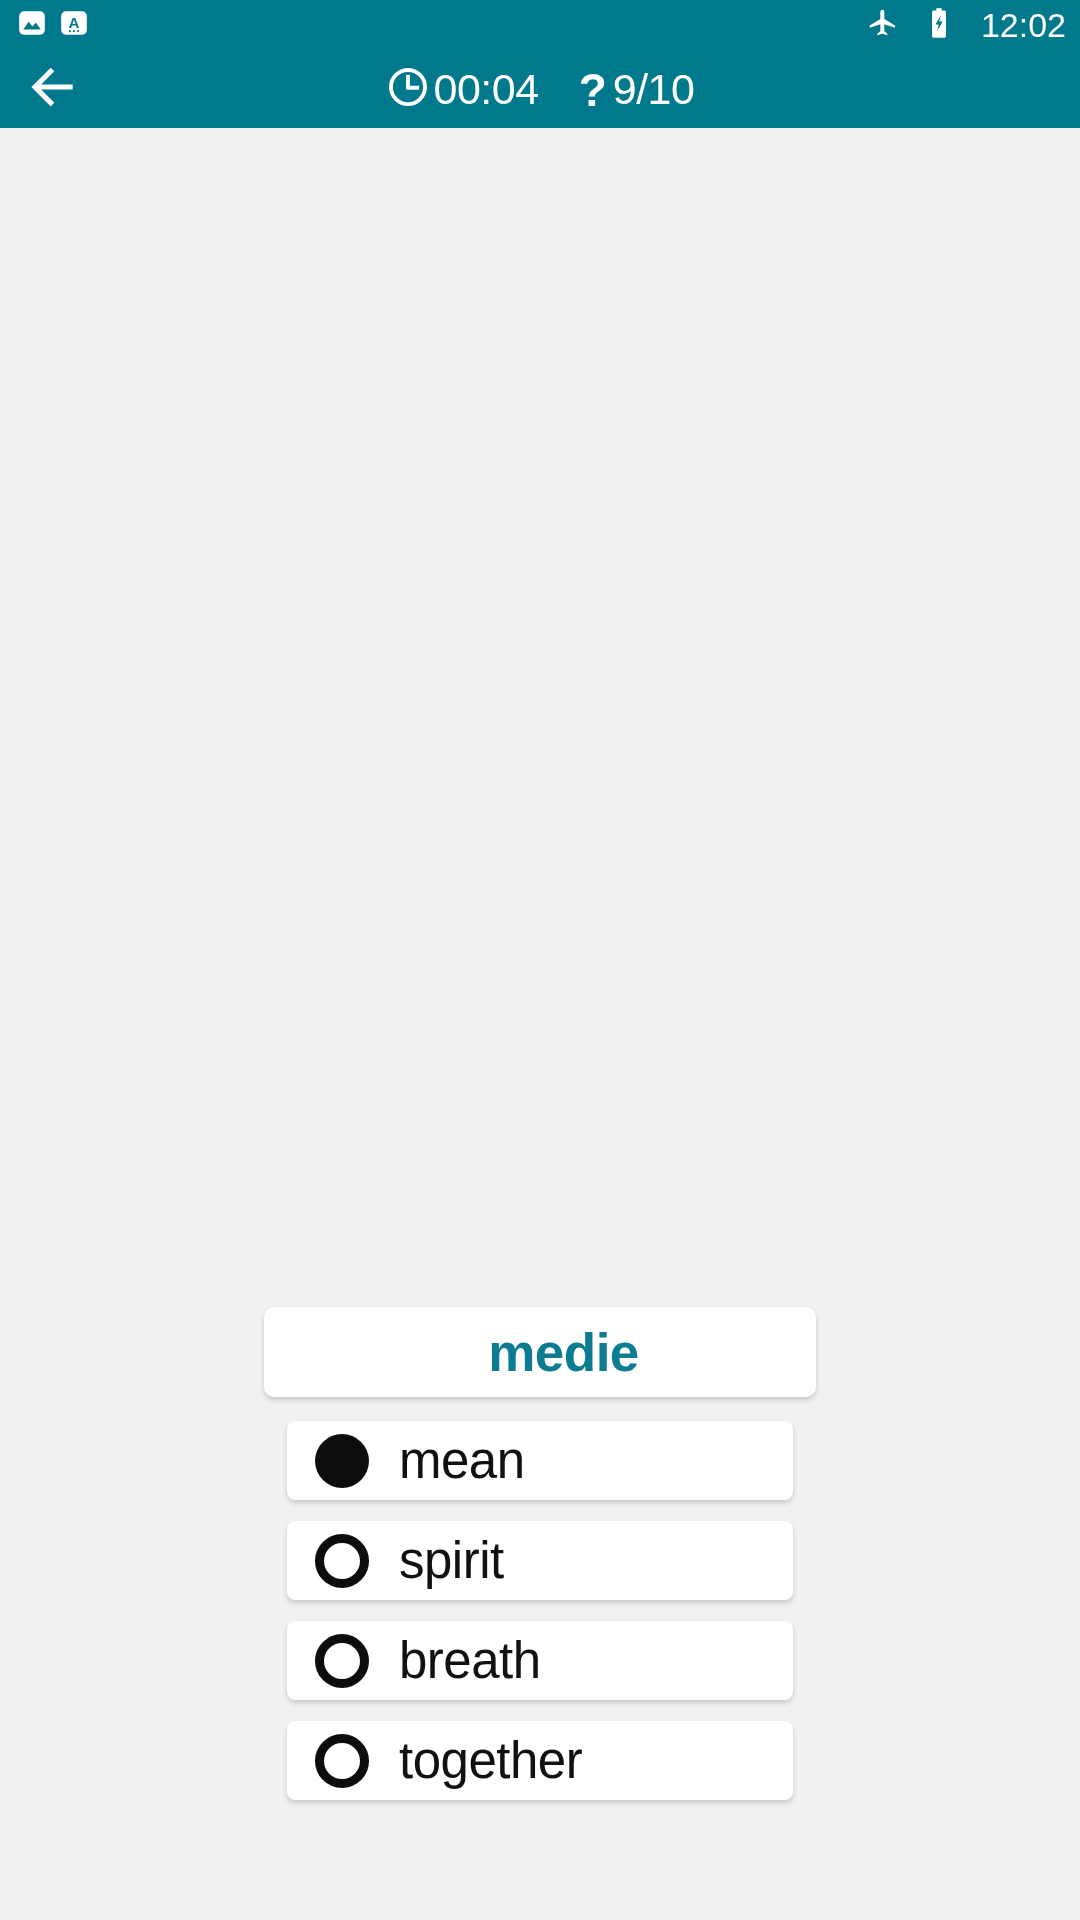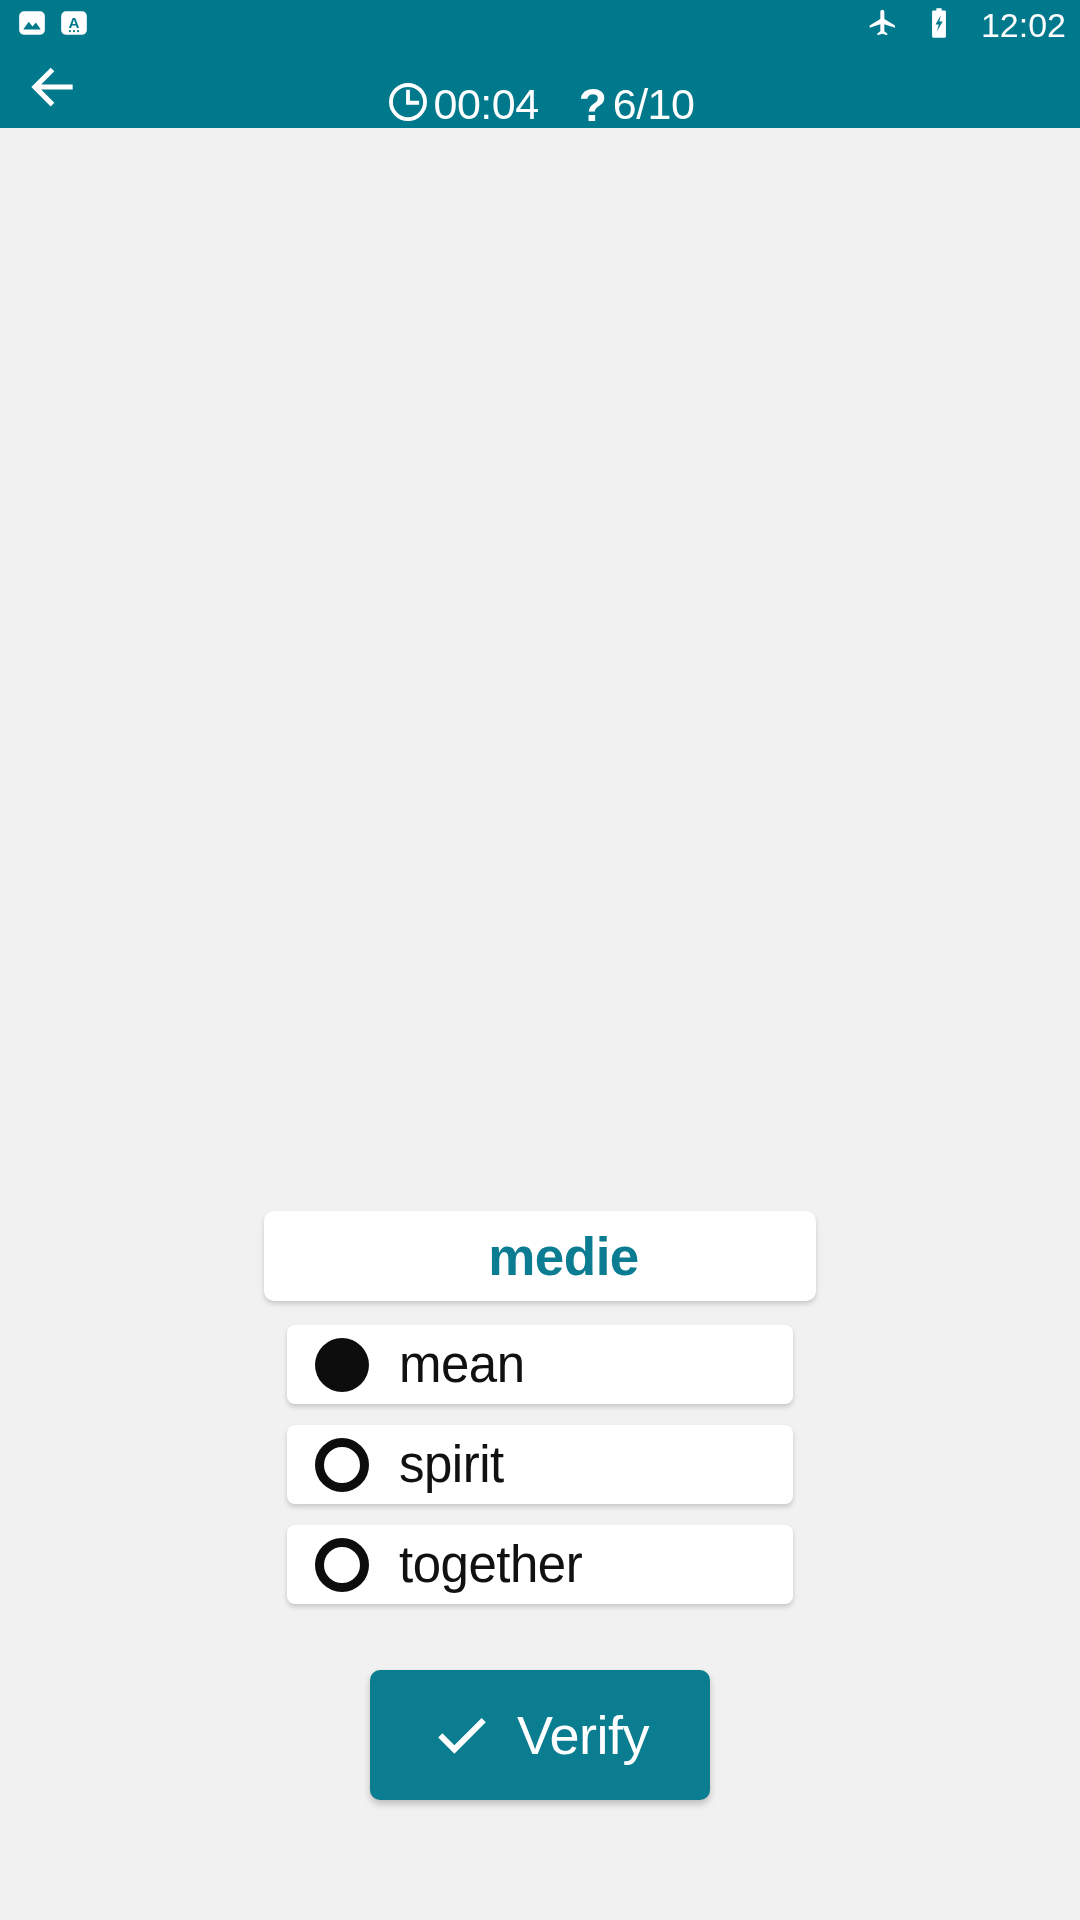--- a/index.html
+++ b/index.html
@@ -43,21 +43,21 @@
     letter-spacing: 0px;
     line-height: 1;
     margin-left: 2px;
   }
 
   
   #app-bar {
     height: 78px;
     background: #00798c;
     display: flex;
-    align-items: flex-end;
+    align-items: center;
     position: relative;
   }
   #back-button {
     width: 96px;
     height: 78px;
     display: flex;
     align-items: center;
     justify-content: center;
     margin-left: 4px;
     cursor: pointer;
@@ -251,21 +251,21 @@
         <svg width="44" height="44" viewBox="0 0 24 24">
           <circle cx="12" cy="12" r="9.3" fill="none" stroke="#ffffff" stroke-width="2.1"></circle>
           <path d="M12 6.4v6h5" fill="none" stroke="#ffffff" stroke-width="2.1" stroke-linecap="square"></path>
         </svg>
       </span>
       <span class="bar-text">00:04</span>
     </div>
 
     <div class="bar-group">
       <span class="qmark">?</span>
-      <span class="bar-text">6/10</span>
+      <span class="bar-text">9/10</span>
     </div>
 
   </div>
 </div>
 
 <div id="content">
   <div id="quiz-area">
 
     <div id="word-card">
       <span id="word-text">medie</span>
@@ -276,34 +276,27 @@
       <div class="option-row">
         <span class="radio selected"></span>
         <span class="option-label">mean</span>
       </div>
 
       <div class="option-row">
         <span class="radio"></span>
         <span class="option-label">spirit</span>
       </div>
 
+      <div class="option-row">
+        <span class="radio"></span>
+        <span class="option-label">breath</span>
+      </div>
 
       <div class="option-row">
         <span class="radio"></span>
         <span class="option-label">together</span>
       </div>
 
     </div>
 
-    <div id="verify-wrap">
-      <button id="verify-button">
-        <span>
-          <svg width="62" height="62" viewBox="0 0 24 24">
-            <path fill="#ffffff" d="M9.2 ler16.2"></path>
-            <path fill="#ffffff" d="M9.05 16.4 4.4 11.75l-1.6 1.6 6.25 6.25L21.2 7.45l-1.6-1.6z"></path>
-          </svg>
-        </span>
-        <span id="verify-label">Verify</span>
-      </button>
-    </div>
 
   </div>
 </div>
 
 </body></html>

